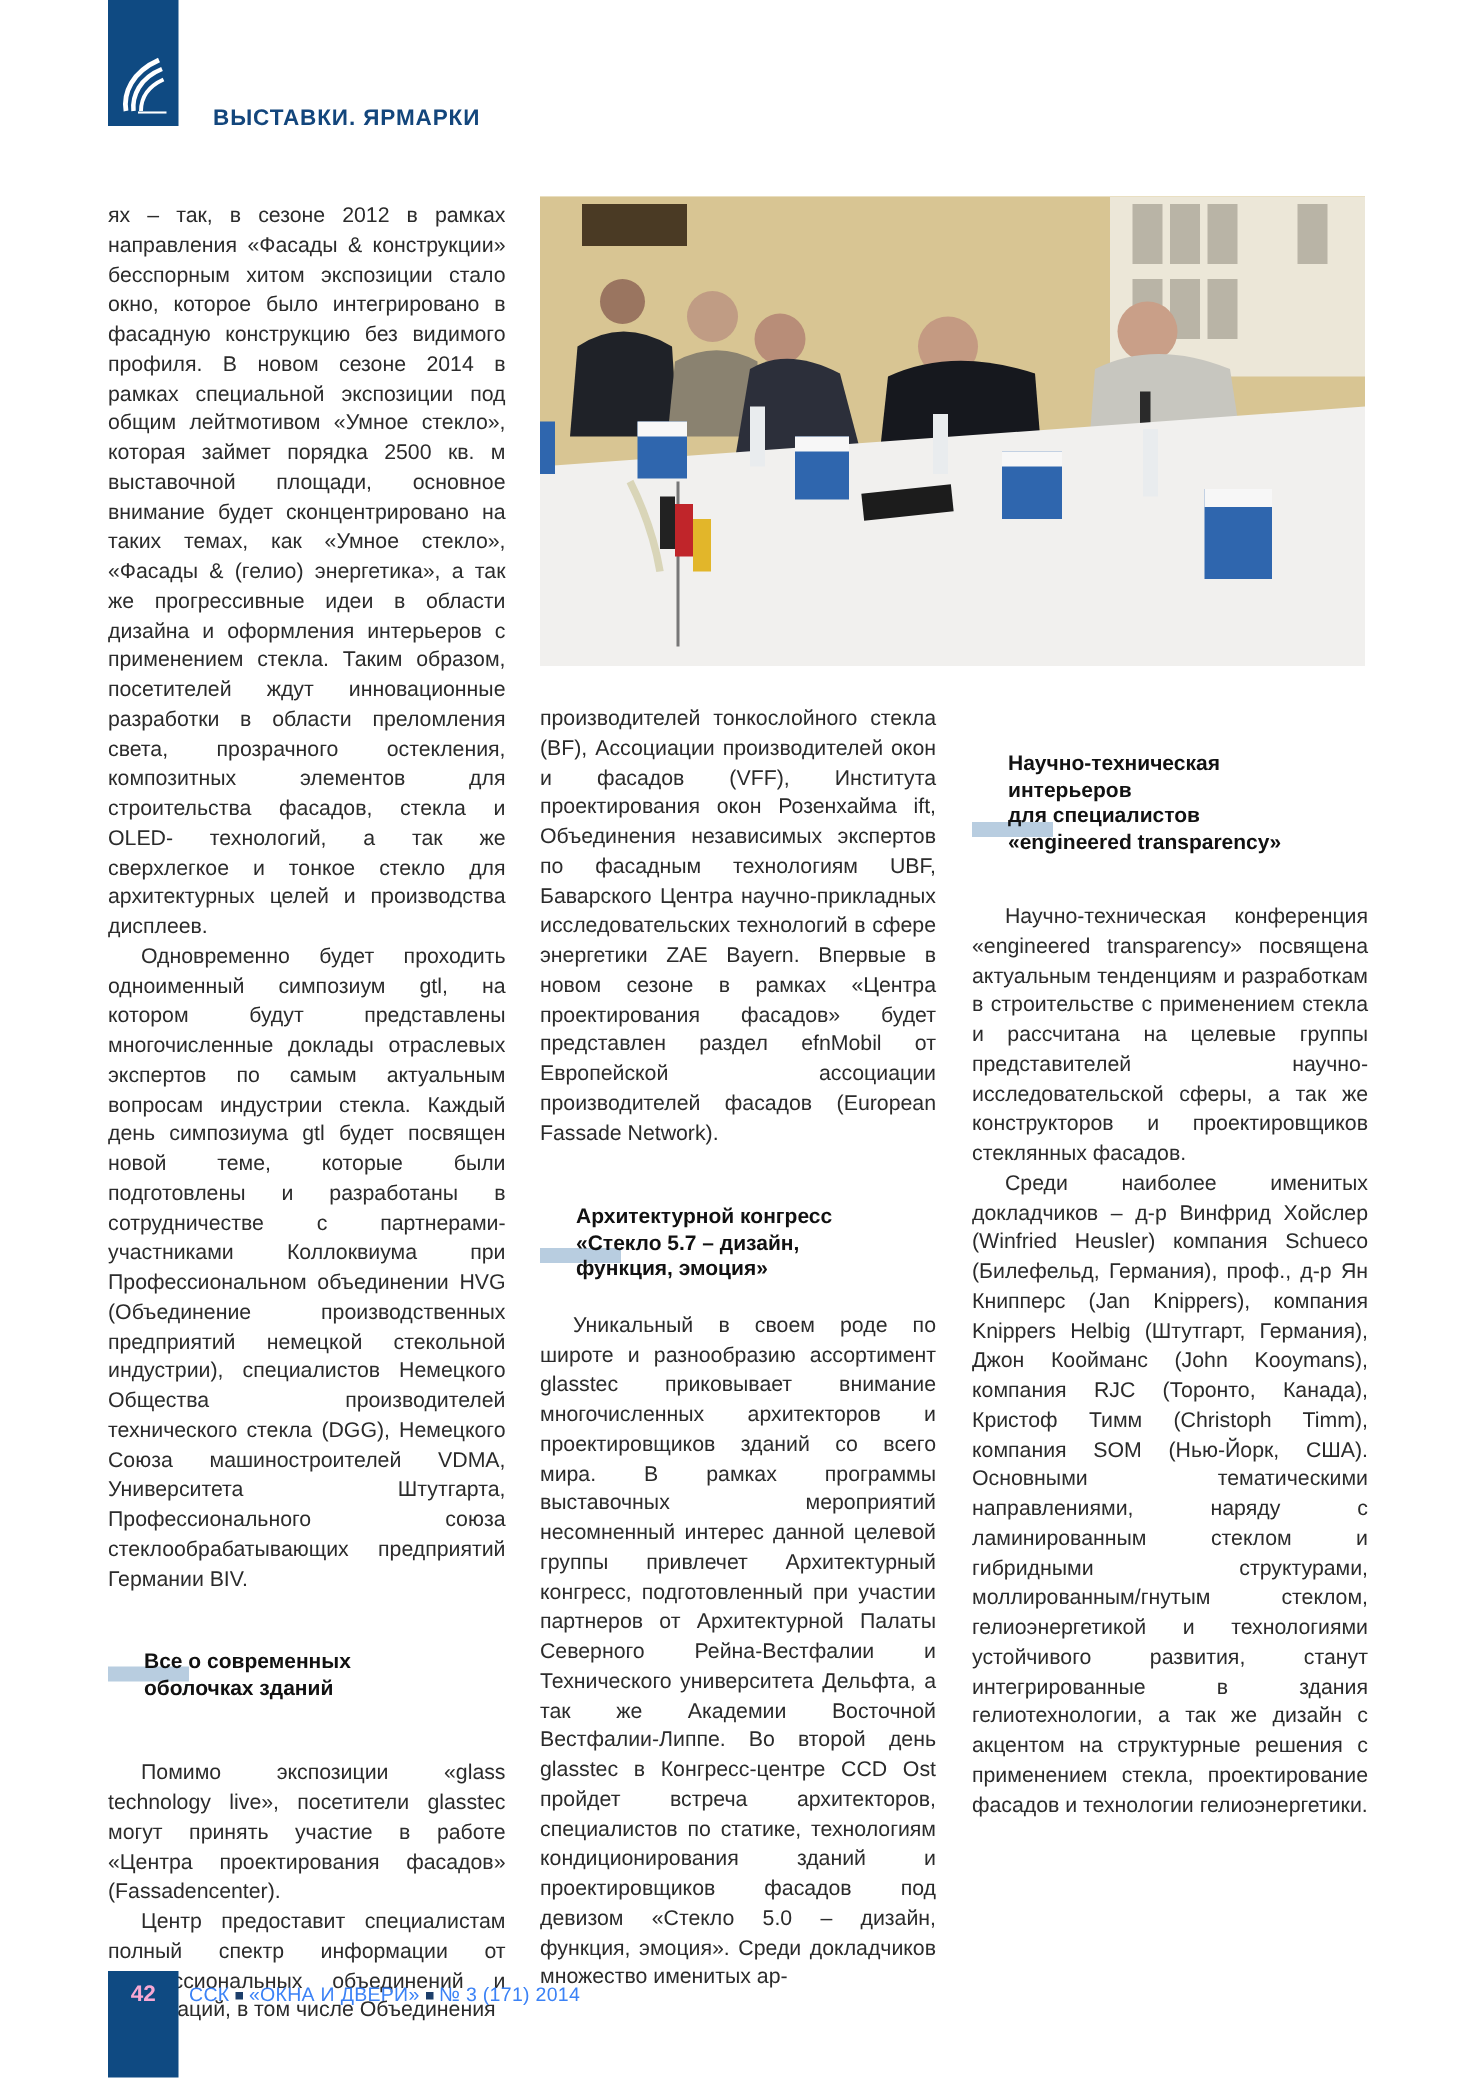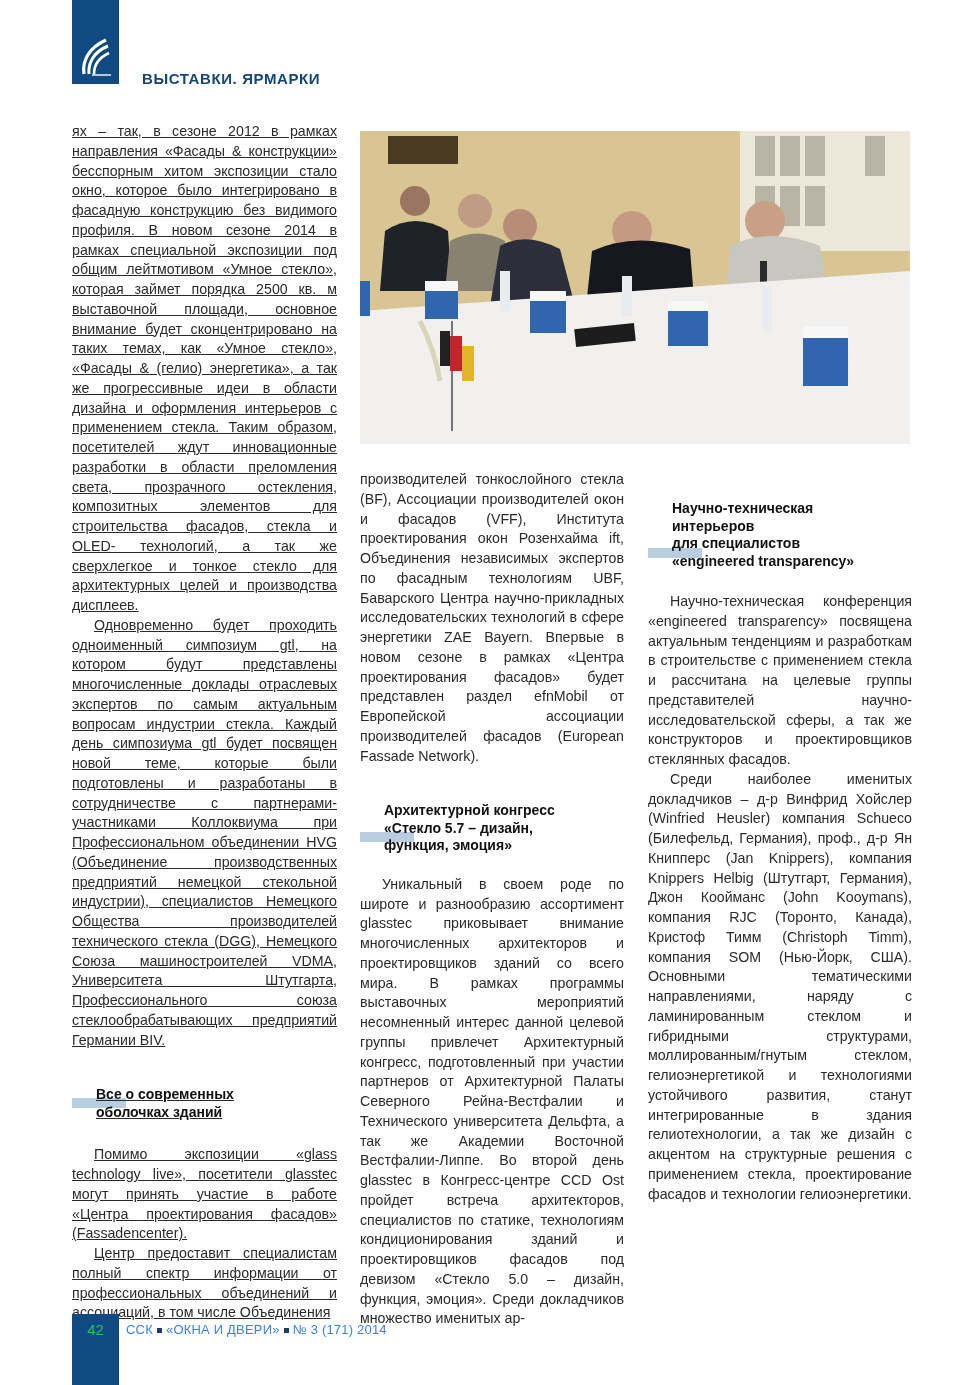--- a/index.html
+++ b/index.html
@@ -3,49 +3,49 @@
 <meta charset="utf-8">
 <style>
   html, body { margin: 0; padding: 0; background: #ffffff; }
   body { width: 980px; height: 1385px; position: relative; overflow: hidden; font-family: "Liberation Sans", sans-serif; color: #2a2a2a; }
   .header-block { position: absolute; left: 72px; top: 0; width: 47px; height: 84px; background: #0f4a82; }
   .logo { position: absolute; left: 6px; top: 34px; width: 34px; height: 44px; }
   .section-title { position: absolute; left: 142px; top: 70px; font-size: 15px; font-weight: bold; color: #13467c; letter-spacing: 0.6px; }
   .col { position: absolute; font-size: 14.2px; line-height: 19.75px; text-align: justify; color: #2b2b2b; }
   .col p { margin: 0; }
   .col p.ind { text-indent: 22px; }
-  .col1 { left: 72px; top: 122px; width: 265px; text-decoration: underline; }
+  .col1 { left: 72px; top: 135px; width: 265px; }
   .col2 { left: 360px; top: 470px; width: 264px; }
   .col3 { left: 648px; top: 470px; width: 264px; }
   .subhead { position: relative; font-weight: bold; font-size: 14px; line-height: 17.5px; color: #111; padding-left: 24px; text-align: left; }
   .subhead .bar { position: absolute; left: 0; width: 54px; height: 10px; background: #b8cde0; z-index: 0; }
   .subhead span.txt { position: relative; z-index: 1; display: block; }
   .photo { position: absolute; left: 360px; top: 131px; width: 550px; height: 313px; overflow: hidden; background: #d9c58e; }
   .footer-block { position: absolute; left: 72px; top: 1314px; width: 47px; height: 71px; background: #0f4a82; }
-  .page-num { position: absolute; left: 0; top: 7px; width: 47px; text-align: center; color: #22c55e; font-weight: normal; font-size: 15px; }
+  .page-num { position: absolute; left: 0; top: 7px; width: 47px; text-align: center; color: #f9a8d4; font-weight: bold; font-size: 15px; }
   .footer-text { position: absolute; left: 126px; top: 1322px; font-size: 13px; color: #3b82f6; letter-spacing: 0.2px; }
   .sq { display: inline-block; width: 5px; height: 5px; background: #1c3e6a; vertical-align: middle; margin: 0 4px; }
 </style>
 </head>
 <body>
 
 <div class="header-block">
   <svg class="logo" viewBox="0 0 34 44">
     <path d="M6 40 C4 28 10 14 28 6" stroke="#fff" stroke-width="3.2" fill="none"></path>
     <path d="M11 40 C10 30 15 18 30 12" stroke="#fff" stroke-width="3" fill="none"></path>
     <path d="M16 40 C16 32 20 24 31 19" stroke="#fff" stroke-width="2.6" fill="none"></path>
     <line x1="14" y1="41" x2="33" y2="41" stroke="#fff" stroke-width="1.4"></line>
   </svg>
 </div>
 <div class="section-title">ВЫСТАВКИ. ЯРМАРКИ</div>
 
 <div class="col col1">
   <p>ях – так, в сезоне 2012 в рамках направления «Фасады &amp; конструкции» бесспорным хитом экспозиции стало окно, которое было интегрировано в фасадную конструкцию без видимого профиля. В новом сезоне 2014 в рамках специальной экспозиции под общим лейтмотивом «Умное стекло», которая займет порядка 2500 кв. м выставочной площади, основное внимание будет сконцентрировано на таких темах, как «Умное стекло», «Фасады &amp; (гелио) энергетика», а так же прогрессивные идеи в области дизайна и оформления интерьеров с применением стекла. Таким образом, посетителей ждут инновационные разработки в области преломления света, прозрачного остекления, композитных элементов для строительства фасадов, стекла и OLED- технологий, а так же сверхлегкое и тонкое стекло для архитектурных целей и производства дисплеев.</p>
   <p class="ind">Одновременно будет проходить одноименный симпозиум gtl, на котором будут представлены многочисленные доклады отраслевых экспертов по самым актуальным вопросам индустрии стекла. Каждый день симпозиума gtl будет посвящен новой теме, которые были подготовлены и разработаны в сотрудничестве с партнерами-участниками Коллоквиума при Профессиональном объединении HVG (Объединение производственных предприятий немецкой стекольной индустрии), специалистов Немецкого Общества производителей технического стекла (DGG), Немецкого Союза машиностроителей VDMA, Университета Штутгарта, Профессионального союза стеклообрабатывающих предприятий Германии BIV.</p>
-  <div class="subhead" style="margin-top:36px; margin-bottom:24px;">
+  <div class="subhead" style="margin-top:36px; margin-bottom:39px;">
     <div class="bar" style="top:12px;"></div>
     <span class="txt">Все о современных</span>
     <span class="txt">оболочках зданий</span>
   </div>
   <p class="ind">Помимо экспозиции «glass technology live», посетители glasstec могут принять участие в работе «Центра проектирования фасадов» (Fassadencenter).</p>
   <p class="ind">Центр предоставит специалистам полный спектр информации от профессиональных объединений и ассоциаций, в том числе Объединения</p>
 </div>
 
 <div class="photo">
   <svg width="550" height="313" viewBox="0 0 550 313">
@@ -97,21 +97,21 @@
   <div class="subhead" style="margin-top:36px; margin-bottom:20px;">
     <div class="bar" style="top:30px;"></div>
     <span class="txt">Архитектурной конгресс</span>
     <span class="txt">«Стекло 5.7 – дизайн,</span>
     <span class="txt">функция, эмоция»</span>
   </div>
   <p class="ind">Уникальный в своем роде по широте и разнообразию ассортимент glasstec приковывает внимание многочисленных архитекторов и проектировщиков зданий со всего мира. В рамках программы выставочных мероприятий несомненный интерес данной целевой группы привлечет Архитектурный конгресс, подготовленный при участии партнеров от Архитектурной Палаты Северного Рейна-Вестфалии и Технического университета Дельфта, а так же Академии Восточной Вестфалии-Липпе. Во второй день glasstec в Конгресс-центре CCD Ost пройдет встреча архитекторов, специалистов по статике, технологиям кондиционирования зданий и проектировщиков фасадов под девизом «Стекло 5.0 – дизайн, функция, эмоция». Среди докладчиков множество именитых ар-</p>
 </div>
 
 <div class="col col3">
-  <div class="subhead" style="margin-top:30px; margin-bottom:22px;">
+  <div class="subhead" style="margin-top:30px; margin-bottom:32px;">
     <div class="bar" style="top:48px;"></div>
     <span class="txt">Научно-техническая</span>
     <span class="txt">интерьеров</span>
     <span class="txt">для специалистов</span>
     <span class="txt">«engineered transparency»</span>
   </div>
   <p class="ind">Научно-техническая конференция «engineered transparency» посвящена актуальным тенденциям и разработкам в строительстве с применением стекла и рассчитана на целевые группы представителей научно-исследовательской сферы, а так же конструкторов и проектировщиков стеклянных фасадов.</p>
   <p class="ind">Среди наиболее именитых докладчиков – д-р Винфрид Хойслер (Winfried Heusler) компания Schueco (Билефельд, Германия), проф., д-р Ян Книпперс (Jan Knippers), компания Knippers Helbig (Штутгарт, Германия), Джон Коойманс (John Kooymans), компания RJC (Торонто, Канада), Кристоф Тимм (Christoph Timm), компания SOM (Нью-Йорк, США). Основными тематическими направлениями, наряду с ламинированным стеклом и гибридными структурами, моллированным/гнутым стеклом, гелиоэнергетикой и технологиями устойчивого развития, станут интегрированные в здания гелиотехнологии, а так же дизайн с акцентом на структурные решения с применением стекла, проектирование фасадов и технологии гелиоэнергетики.</p>
 </div>
 

